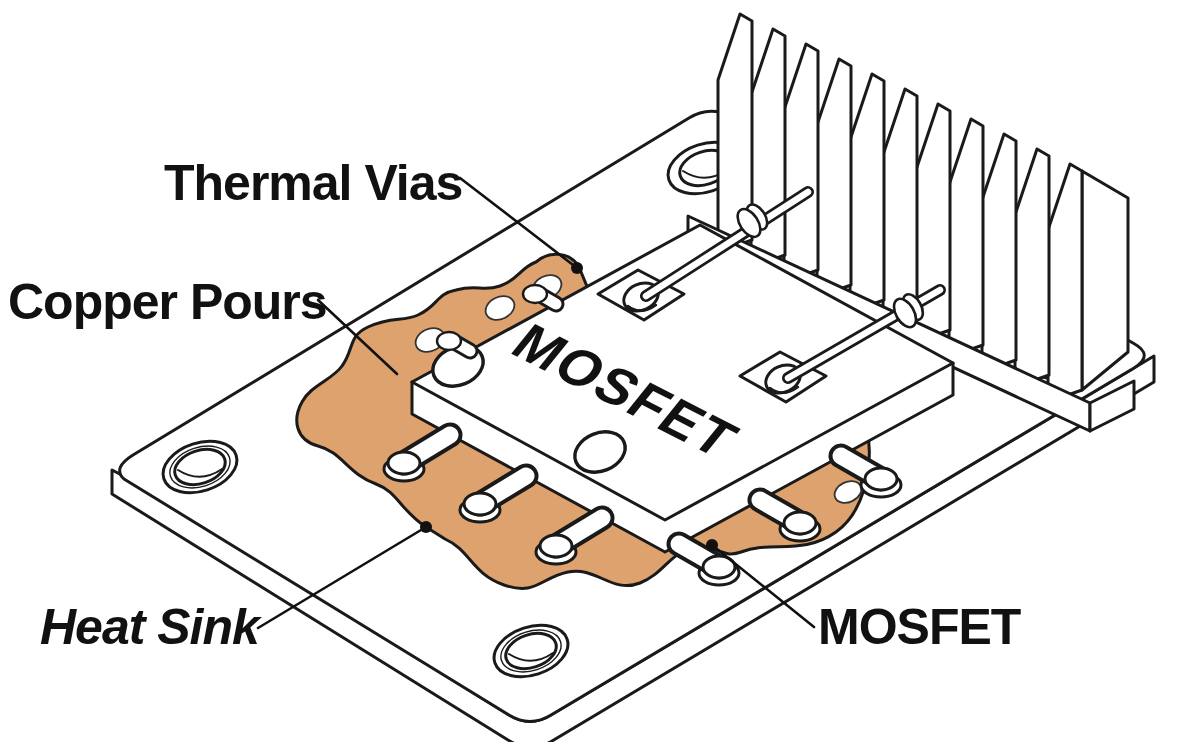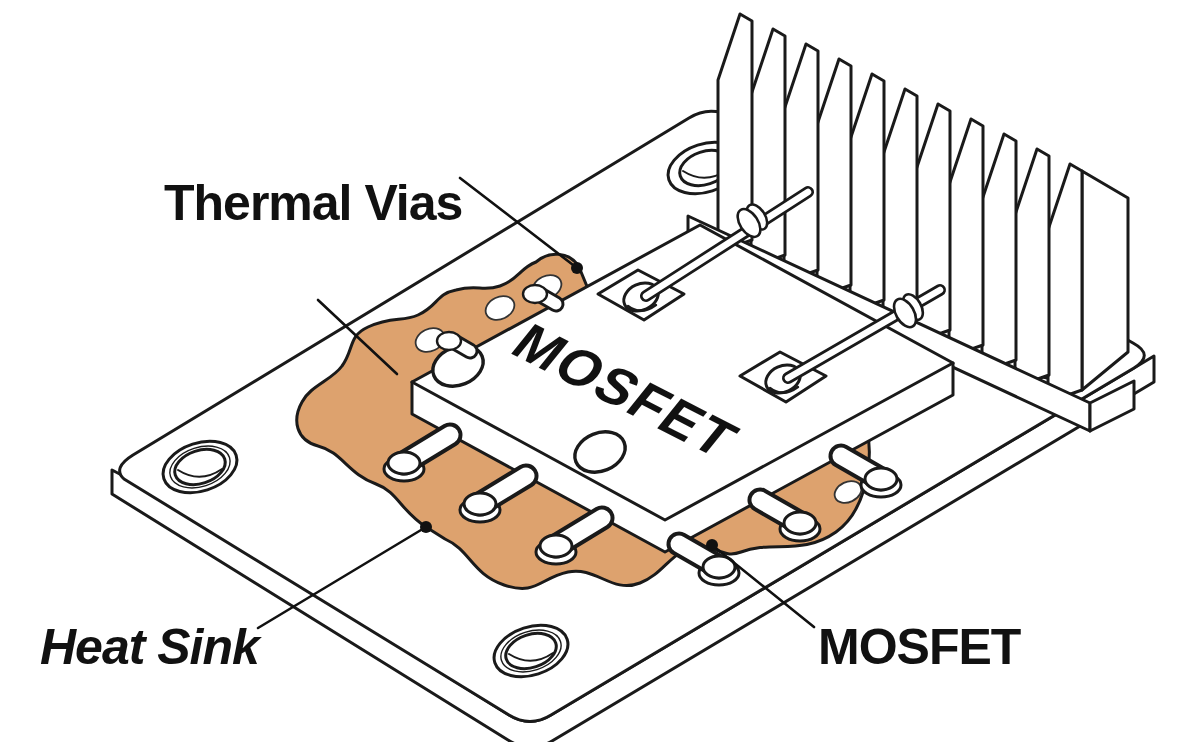--- a/index.html
+++ b/index.html
@@ -3,21 +3,21 @@
 <meta charset="utf-8">
 <style>
   html,body{margin:0;padding:0;background:#ffffff;}
   #stage{
     position:relative;width:1184px;height:742px;background:#ffffff;overflow:hidden;
     font-family:"Liberation Sans",sans-serif;
   }
   #art{position:absolute;left:0;top:0;width:1184px;height:742px;}
   .callout{
     position:absolute;font-weight:bold;font-size:50px;line-height:1;
-    letter-spacing:-1px;color:#111111;white-space:nowrap;margin-top:20px;
+    letter-spacing:-1px;color:#111111;white-space:nowrap;
   }
   #lbl-thermal-vias{left:164px;top:158px;}
   #lbl-copper-pours{left:8px;top:277px;}
   #lbl-heat-sink{left:40px;top:602px;font-style:italic;}
   #lbl-mosfet{left:818px;top:602px;}
 </style>
 </head>
 <body>
 
 <div id="stage">
@@ -213,16 +213,17 @@
       <line x1="318" y1="300" x2="397" y2="374" stroke="#111111"></line>
       <line x1="426" y1="527" x2="258" y2="628" stroke="#111111"></line>
       <circle cx="426" cy="527" r="6" stroke="none"></circle>
       <line x1="712" y1="545" x2="814" y2="627" stroke="#111111"></line>
       <circle cx="712" cy="545" r="6" stroke="none"></circle>
     </g>
   </g>
 </svg>
 
 <div class="callout" id="lbl-thermal-vias">Thermal Vias</div>
+<div class="callout" id="lbl-copper-pours">Copper Pours</div>
 <div class="callout" id="lbl-heat-sink">Heat Sink</div>
 <div class="callout" id="lbl-mosfet">MOSFET</div>
 
 </div>
 
 </body></html>

